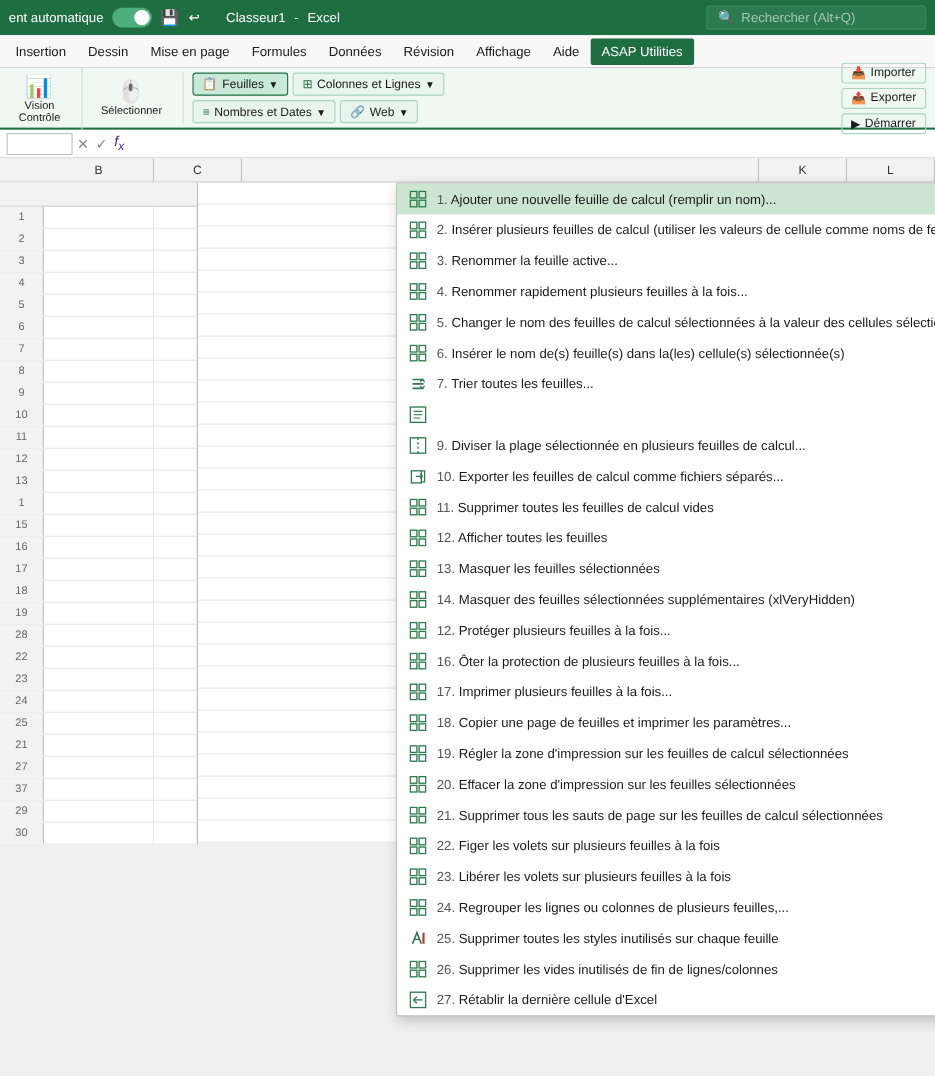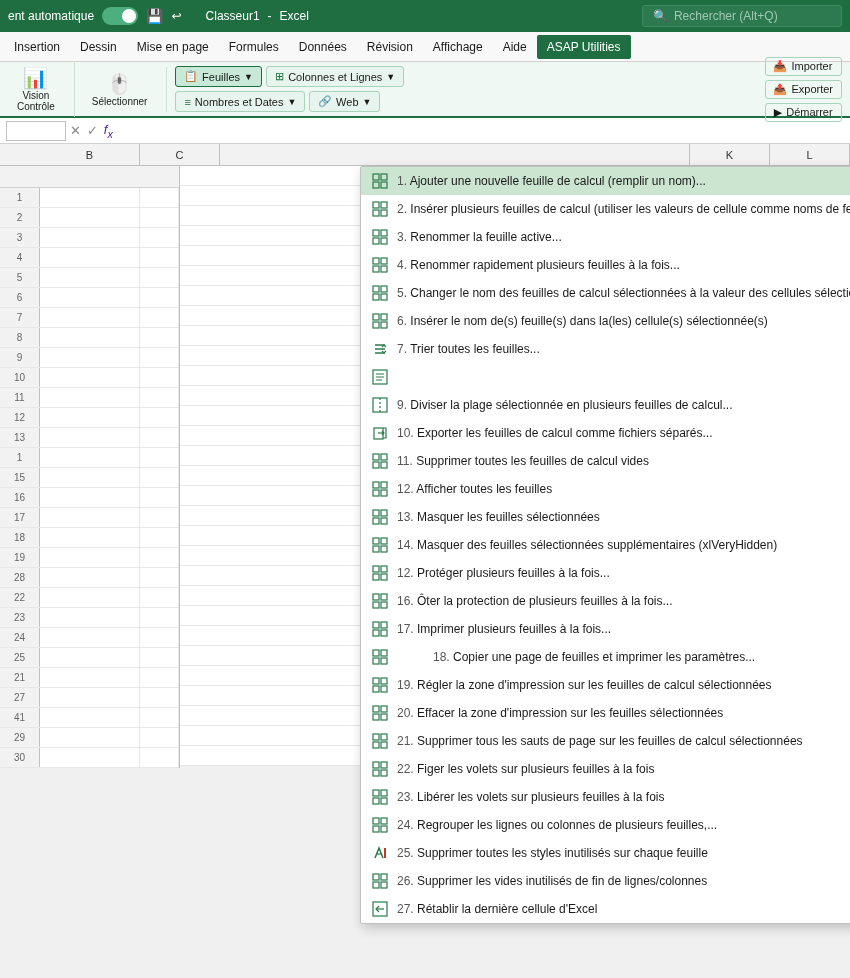--- a/index.html
+++ b/index.html
@@ -493,21 +493,21 @@
           <div class="grid-row-num">21</div>
           <div class="grid-cell" style="width:100px;"></div>
           <div class="grid-cell" style="flex:1;"></div>
         </div>
         <div class="grid-row">
           <div class="grid-row-num">27</div>
           <div class="grid-cell" style="width:100px;"></div>
           <div class="grid-cell" style="flex:1;"></div>
         </div>
         <div class="grid-row">
-          <div class="grid-row-num">41</div>
+          <div class="grid-row-num">37</div>
           <div class="grid-cell" style="width:100px;"></div>
           <div class="grid-cell" style="flex:1;"></div>
         </div>
         <div class="grid-row">
           <div class="grid-row-num">29</div>
           <div class="grid-cell" style="width:100px;"></div>
           <div class="grid-cell" style="flex:1;"></div>
         </div>
         <div class="grid-row">
           <div class="grid-row-num">30</div>
@@ -708,21 +708,21 @@
           </div>
           <div class="dropdown-item">
             <span class="item-icon">
               <svg width="16" height="16" viewBox="0 0 16 16">
       <rect x="1" y="1" width="6" height="6" fill="none" stroke="#2a7a4a" stroke-width="1.2"></rect>
       <rect x="9" y="1" width="6" height="6" fill="none" stroke="#2a7a4a" stroke-width="1.2"></rect>
       <rect x="1" y="9" width="6" height="6" fill="none" stroke="#2a7a4a" stroke-width="1.2"></rect>
       <rect x="9" y="9" width="6" height="6" fill="none" stroke="#2a7a4a" stroke-width="1.2"></rect>
     </svg>
             </span>
-            <span class="item-text"><span style="color:#555;margin-left:36px;">18.</span> Copier une page de feuilles et imprimer les paramètres...</span>
+            <span class="item-text"><span style="color:#555;">18.</span> Copier une page de feuilles et imprimer les paramètres...</span>
           </div>
           <div class="dropdown-item">
             <span class="item-icon">
               <svg width="16" height="16" viewBox="0 0 16 16">
       <rect x="1" y="1" width="6" height="6" fill="none" stroke="#2a7a4a" stroke-width="1.2"></rect>
       <rect x="9" y="1" width="6" height="6" fill="none" stroke="#2a7a4a" stroke-width="1.2"></rect>
       <rect x="1" y="9" width="6" height="6" fill="none" stroke="#2a7a4a" stroke-width="1.2"></rect>
       <rect x="9" y="9" width="6" height="6" fill="none" stroke="#2a7a4a" stroke-width="1.2"></rect>
     </svg>
             </span>

